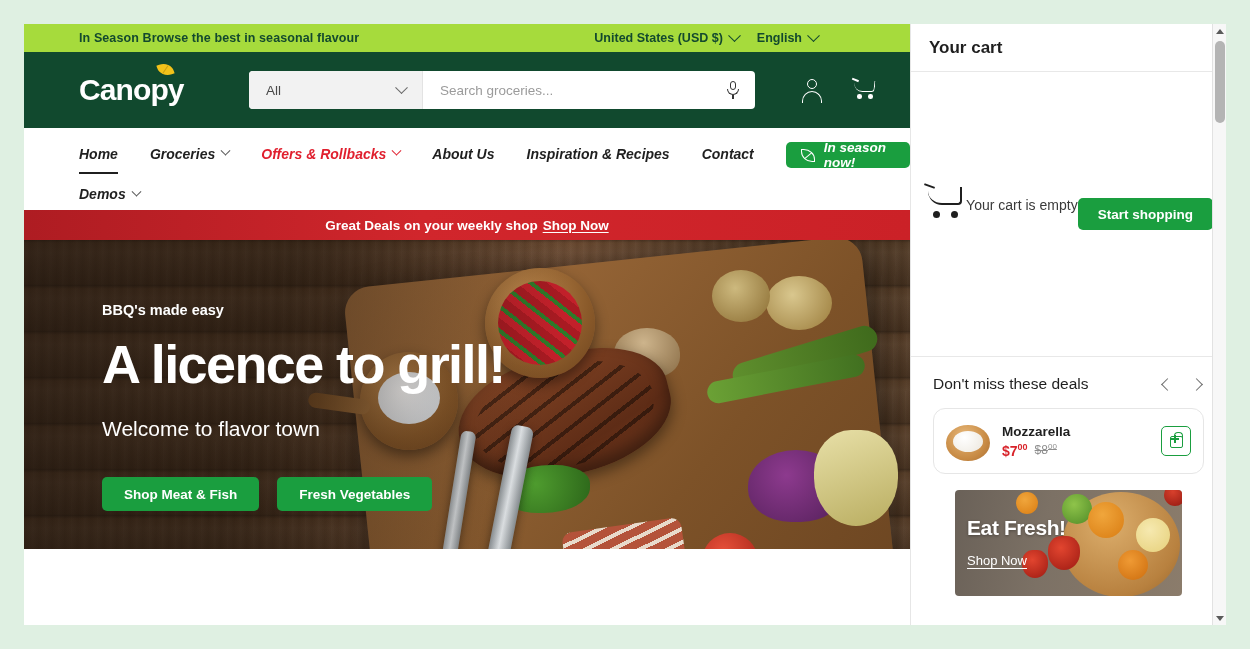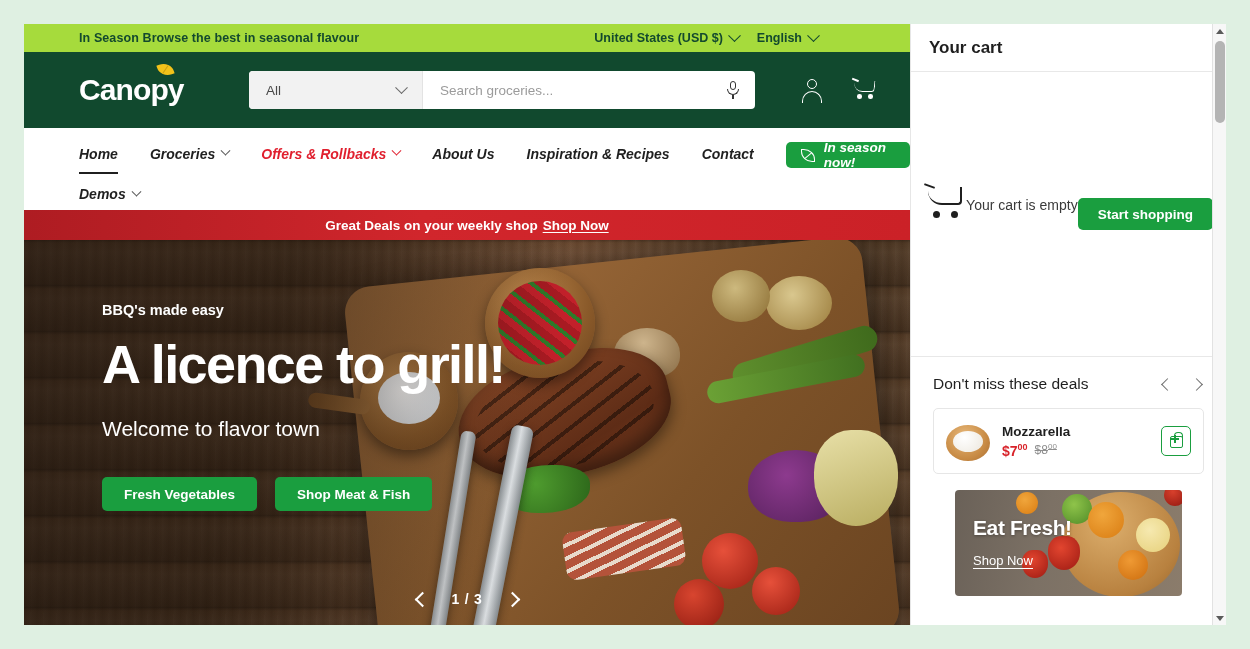--- a/index.html
+++ b/index.html
@@ -10,21 +10,21 @@
     overflow: hidden;
   }
   .page { position: relative; width: 1250px; height: 649px; background: #dff0e2; }
 
   .browser {
     position: absolute; left: 24px; top: 24px;
     width: 1202px; height: 601px;
     background: #fff; overflow: hidden;
     display: flex;
   }
-  .site { width: 886px; height: 601px; position: relative; overflow: hidden; background:#c4b5fd; }
+  .site { width: 886px; height: 525px; position: relative; overflow: hidden; background:#c4b5fd; }
 
   
   .topbar {
     height: 28px; background: #a6db3c;
     display: flex; align-items: center; position: relative;
     font-size: 12.5px; color: #13492e; font-weight: 700;
   }
   .topbar-msg { position: absolute; left: 55px; top: 50%; transform: translateY(-50%);
     font-weight: 700; letter-spacing: .1px; white-space: nowrap; }
   .topbar-right { position: absolute; right: 92px; top: 50%; transform: translateY(-50%);
@@ -219,21 +219,21 @@
   .deals { padding: 18px 22px 0 22px; }
   .deals-head { display: flex; align-items: center; justify-content: space-between; margin-bottom: 15px; }
   .deals-title { font-size: 15.5px; font-weight: 400; color: #1f1f1f; }
   .deals-arws { display: flex; gap: 18px; }
   .darw { width: 13px; height: 13px; position: relative; cursor: pointer; }
   .darw::before { content:""; position:absolute; left:3px; top:2px; width:8px; height:8px;
     border-left: 1.6px solid #6d6d6d; border-bottom: 1.6px solid #6d6d6d; transform: rotate(45deg); }
   .darw.right::before { border-left: 0; border-bottom: 1.6px solid #6d6d6d;
     border-right: 1.6px solid #6d6d6d; transform: rotate(-45deg); left: 1px; }
 
-  .deal-card { border: 1px solid #e6e6e6; border-radius: 5px; height: 66px;
+  .deal-card { border: 1px solid #e6e6e6; border-radius: 12px; height: 66px;
     display: flex; align-items: center; padding: 0 12px 0 12px; gap: 12px; }
   .deal-thumb { width: 44px; height: 40px; flex: none; position: relative; }
   .deal-thumb .bw { position:absolute; inset: 4px 0 0 0; border-radius: 50%;
     background: radial-gradient(circle at 42% 32%, #e8b97b, #c88b45 62%, #a86c30); }
   .deal-thumb .bw::after { content:""; position:absolute; left:7px; top:6px; right:7px; bottom:9px;
     border-radius: 50%; background: radial-gradient(circle at 38% 30%, #ffffff, #ece7dd); }
   .deal-info { flex: 1; }
   .deal-name { font-size: 13.5px; font-weight: 700; color: #1f1f1f; margin-bottom: 3px; }
   .deal-prices { display: flex; align-items: flex-start; gap: 7px; }
   .price-now { color: #d8232a; font-size: 14px; font-weight: 700; }
@@ -267,21 +267,21 @@
   .pf4 { right: 108px; top: 56px; width: 32px; height: 34px;
     background: radial-gradient(circle at 40% 35%,#e2452f,#9d1a12); border-radius: 50% 50% 60% 60%; }
   .pf5 { right: 40px; top: 70px; width: 30px; height: 30px;
     background: radial-gradient(circle at 40% 35%,#ef9a34,#cd6d0d); }
   .pf6 { right: 140px; top: 70px; width: 26px; height: 28px;
     background: radial-gradient(circle at 40% 35%,#e2452f,#9d1a12); border-radius: 50% 50% 60% 60%; }
   .pf7 { right: 150px; top: 12px; width: 22px; height: 22px;
     background: radial-gradient(circle at 40% 35%,#f0a63c,#d97c12); }
   .pf8 { right: 2px; top: 4px; width: 22px; height: 22px;
     background: radial-gradient(circle at 40% 35%,#d8402c,#8f1710); }
-  .promo-txt { position: absolute; left: 18px; top: 26px; z-index: 3; }
+  .promo-txt { position: absolute; left: 12px; top: 26px; z-index: 3; }
   .promo-title { color: #fff; font-size: 21px; font-weight: 800; letter-spacing: -.4px;
     margin-bottom: 13px; text-shadow: 0 1px 3px rgba(0,0,0,.35); }
   .promo-link { color: #fff; font-size: 13px; text-decoration: underline;
     text-underline-offset: 3px; cursor: pointer; }
 
   
   .sbar { position: absolute; right: 0; top: 0; width: 14px; height: 601px;
     background: #f7f7f7; border-left: 1px solid #e2e2e2; }
   .sb-up, .sb-dn { position: absolute; left: 0; width: 14px; height: 14px;
     display: flex; align-items: center; justify-content: center; cursor: pointer; }
@@ -413,22 +413,22 @@
           <div class="fork"></div>
           <div class="knife"></div>
           <div class="hero-shade"></div>
         </div>
 
         <div class="hero-content">
           <div class="hero-eyebrow">BBQ's made easy</div>
           <div class="hero-title">A licence to grill!</div>
           <div class="hero-sub">Welcome to flavor town</div>
           <div class="hero-btns">
+            <div class="hbtn">Shop Meat &amp; Fish</div>
             <div class="hbtn">Fresh Vegetables</div>
-            <div class="hbtn">Shop Meat &amp; Fish</div>
           </div>
         </div>
 
         <div class="slider-ctl">
           <div class="arw"></div>
           <div class="slide-count">1 / 3</div>
           <div class="arw right"></div>
         </div>
       </div>
     </div>

